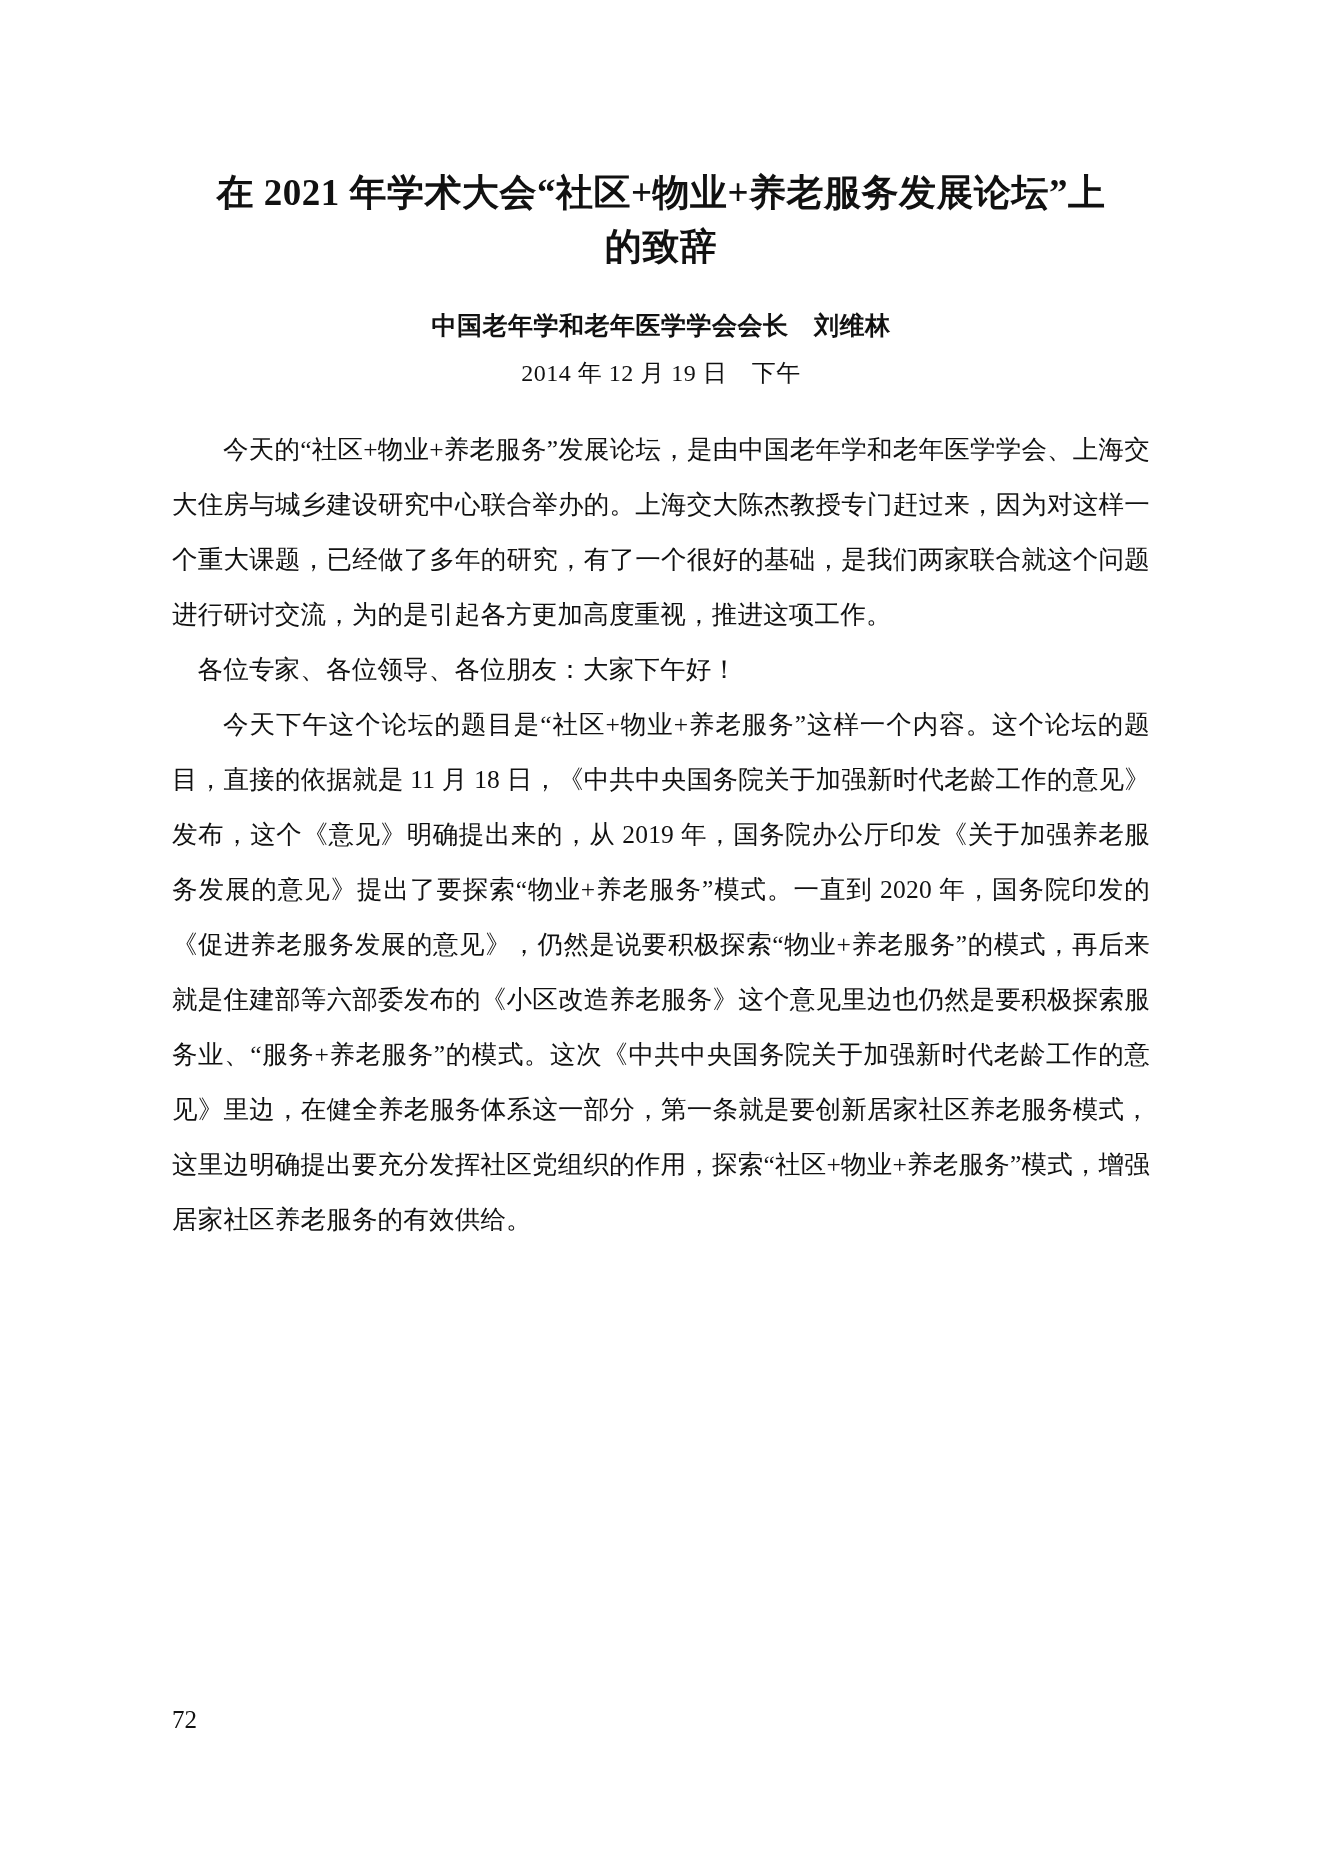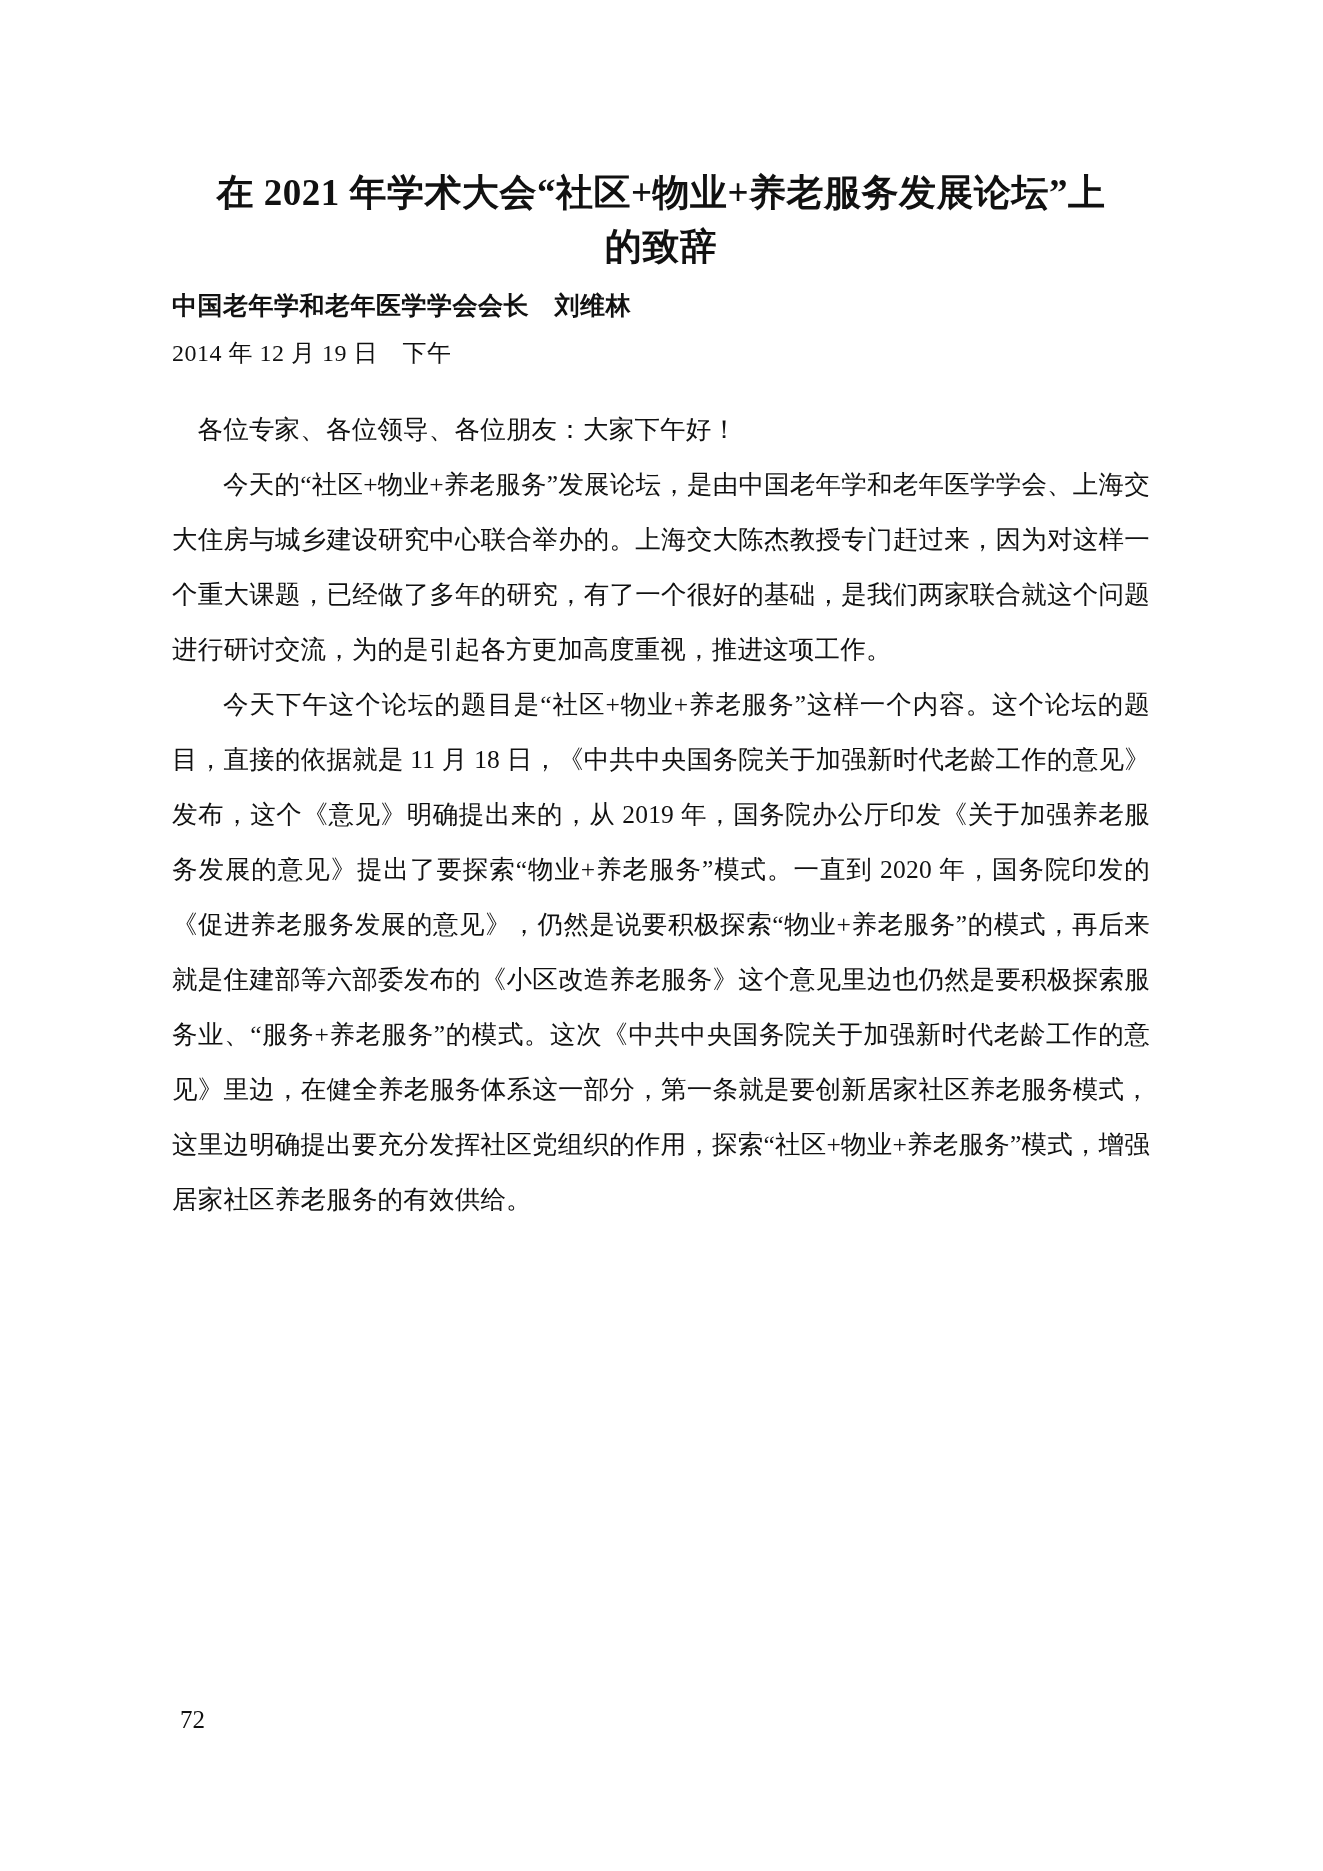--- a/index.html
+++ b/index.html
@@ -33,22 +33,22 @@
     margin: 0;
     padding-top: 166px;
     text-align: center;
     font-size: 37px;
     font-weight: bold;
     line-height: 1.45;
     letter-spacing: 0.5px;
     font-family: "Liberation Serif", "DejaVu Serif", serif;
   }
   .byline-block {
-    margin-top: 14px;
-    text-align: left;
+    margin-top: 34px;
+    text-align: center;
   }
   .byline {
     font-size: 25px;
     font-weight: bold;
     line-height: 1.55;
     letter-spacing: 0.5px;
     white-space: pre;
   }
   .dateline {
     font-size: 24px;
@@ -68,21 +68,21 @@
     text-align: justify;
     text-justify: inter-ideograph;
     letter-spacing: 0.2px;
     text-indent: 2em;
   }
   .para.greeting {
     text-indent: 1em;
   }
   .page-number {
     position: absolute;
-    left: 180px;
+    left: 172px;
     top: 1706px;
     font-size: 25px;
     font-family: "Liberation Serif", "DejaVu Serif", serif;
     color: #111111;
   }
 </style>
 </head>
 <body>
 
 <div class="page">
@@ -92,21 +92,21 @@
       <span>在 2021 年学术大会“社区+物业+养老服务发展论坛”上</span><br>
       <span>的致辞</span>
     </h1>
 
     <div class="byline-block">
       <div class="byline">中国老年学和老年医学学会会长　刘维林</div>
       <div class="dateline">2014 年 12 月 19 日　下午</div>
     </div>
 
     <div class="body-text">
+      <p class="para">今天的“社区+物业+养老服务”发展论坛，是由中国老年学和老年医学学会、上海交大住房与城乡建设研究中心联合举办的。上海交大陈杰教授专门赶过来，因为对这样一个重大课题，已经做了多年的研究，有了一个很好的基础，是我们两家联合就这个问题进行研讨交流，为的是引起各方更加高度重视，推进这项工作。</p>
       <p class="para greeting">各位专家、各位领导、各位朋友：大家下午好！</p>
-      <p class="para">今天的“社区+物业+养老服务”发展论坛，是由中国老年学和老年医学学会、上海交大住房与城乡建设研究中心联合举办的。上海交大陈杰教授专门赶过来，因为对这样一个重大课题，已经做了多年的研究，有了一个很好的基础，是我们两家联合就这个问题进行研讨交流，为的是引起各方更加高度重视，推进这项工作。</p>
       <p class="para">今天下午这个论坛的题目是“社区+物业+养老服务”这样一个内容。这个论坛的题目，直接的依据就是 11 月 18 日，《中共中央国务院关于加强新时代老龄工作的意见》发布，这个《意见》明确提出来的，从 2019 年，国务院办公厅印发《关于加强养老服务发展的意见》提出了要探索“物业+养老服务”模式。一直到 2020 年，国务院印发的《促进养老服务发展的意见》，仍然是说要积极探索“物业+养老服务”的模式，再后来就是住建部等六部委发布的《小区改造养老服务》这个意见里边也仍然是要积极探索服务业、“服务+养老服务”的模式。这次《中共中央国务院关于加强新时代老龄工作的意见》里边，在健全养老服务体系这一部分，第一条就是要创新居家社区养老服务模式，这里边明确提出要充分发挥社区党组织的作用，探索“社区+物业+养老服务”模式，增强居家社区养老服务的有效供给。</p>
     </div>
 
   </div>
 
   <div class="page-number">72</div>
 </div>
 
 </body></html>

